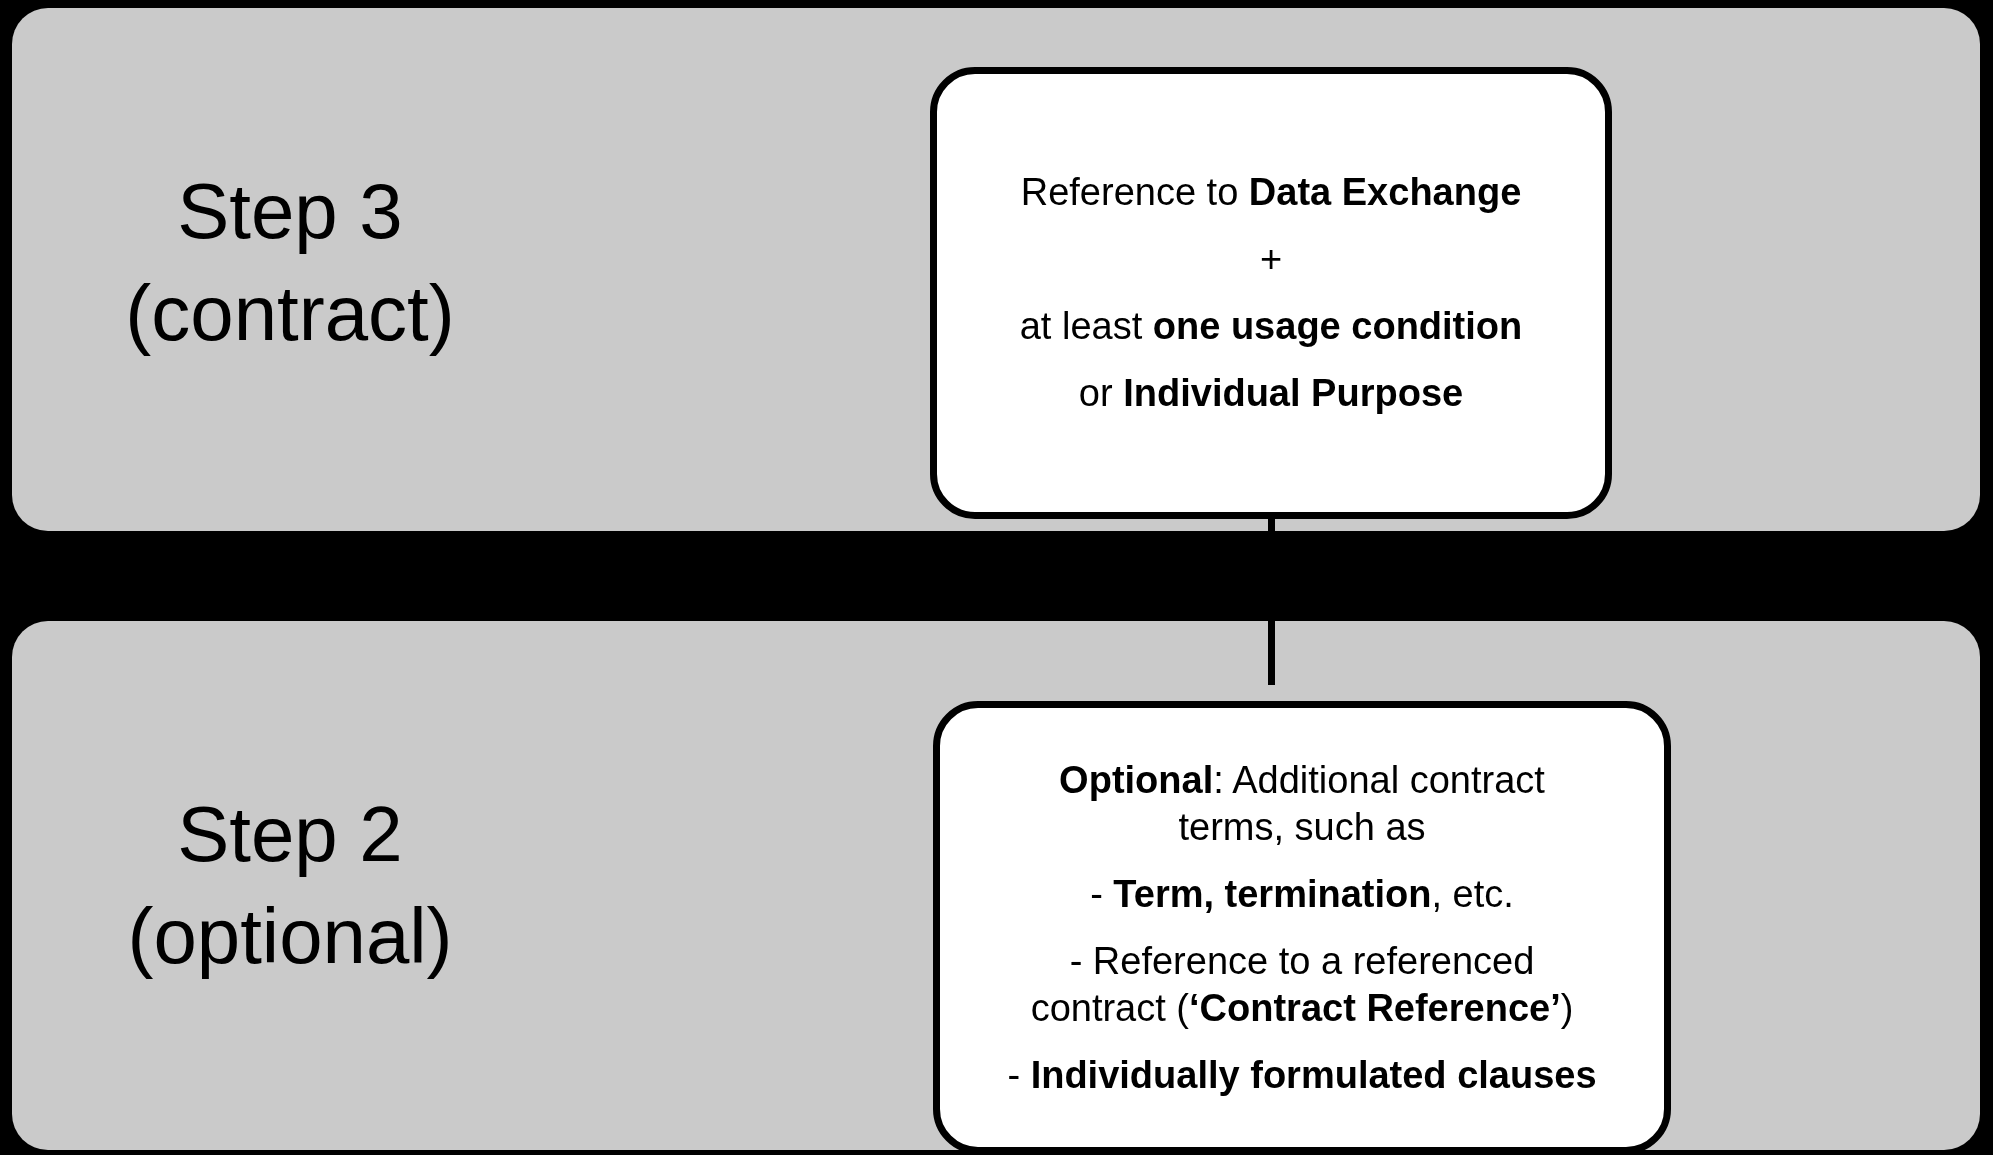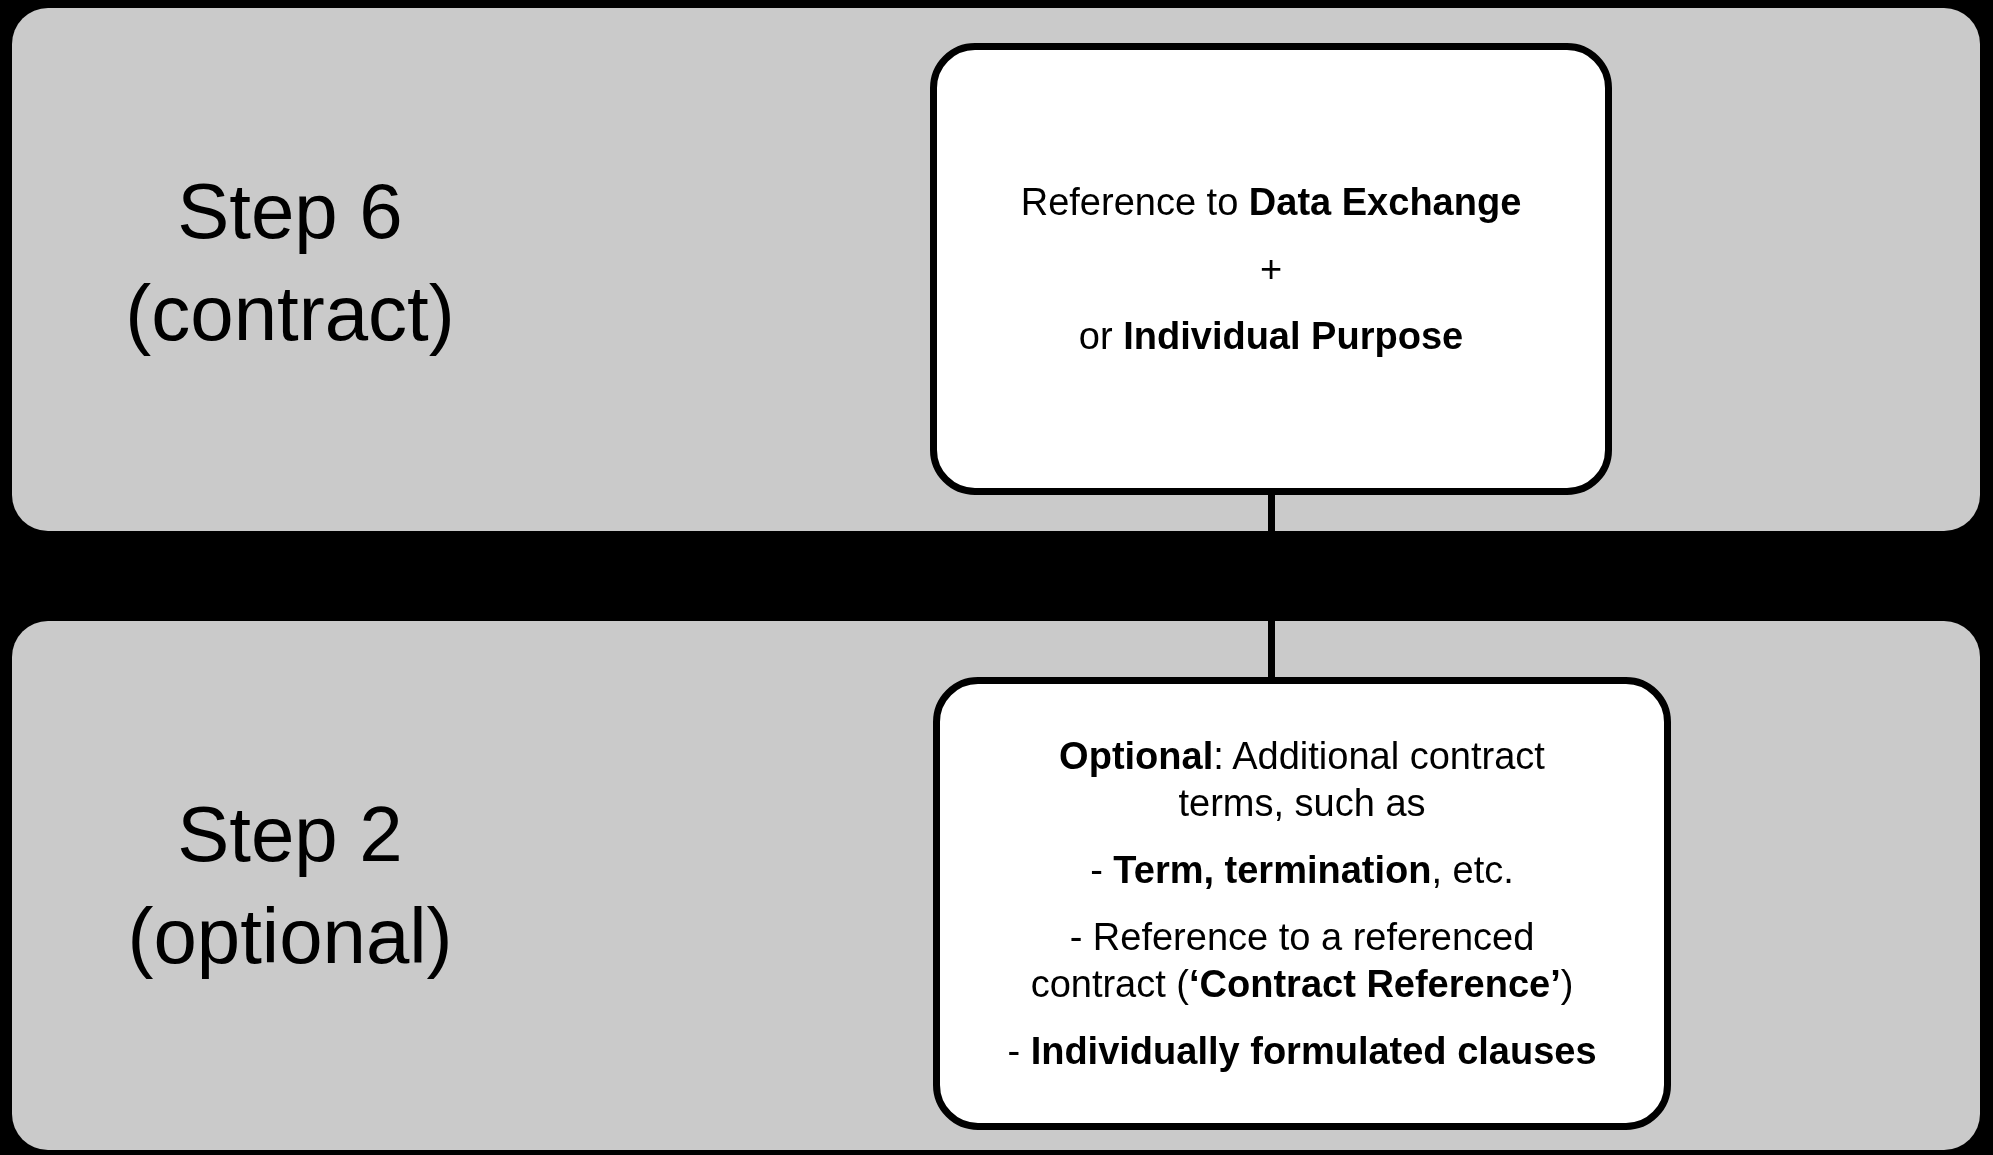--- a/index.html
+++ b/index.html
@@ -54,20 +54,21 @@
     background: var(--box, #ffffff);
     border: 7px solid var(--ink, #000000);
     border-radius: 45px;
     display: flex;
     flex-direction: column;
     justify-content: center;
     align-items: center;
     text-align: center;
     font-size: 38px;
     line-height: 47px;
+    margin-top: 24px;
   }
   .box1 { left: 930px; top: 43px;  width: 682px; height: 452px; }
   .box2 { left: 933px; top: 677px; width: 738px; height: 453px; }
 
   .rich-line {
     white-space: nowrap;
   }
   .rich-line.para-start {
     margin-top: 20px;
   }
@@ -79,32 +80,33 @@
 <body>
 
 <div class="canvas" style="--bg: #000000; --panel: #cacaca; --box: #ffffff; --ink: #000000;">
 
   <div class="panel panel1"></div>
   <div class="panel panel2"></div>
 
   <div class="connector"></div>
 
   <div class="step-label label1">
-    <div>Step 6</div>
+    <div>Step 3</div>
     <div>(contract)</div>
   </div>
 
   <div class="step-label label2">
     <div>Step 2</div>
     <div>(optional)</div>
   </div>
 
   <div class="white-box box1">
       <div class="rich-line"><span>Reference to </span><span class="bold">Data Exchange</span></div>
       <div class="rich-line para-start"><span>+</span></div>
+      <div class="rich-line para-start"><span>at least </span><span class="bold">one usage condition</span></div>
       <div class="rich-line para-start"><span>or </span><span class="bold">Individual Purpose</span></div>
     </div>
 
   <div class="white-box box2">
       <div class="rich-line"><span class="bold">Optional</span><span>: Additional contract</span></div>
       <div class="rich-line"><span>terms, such as</span></div>
       <div class="rich-line para-start"><span>- </span><span class="bold">Term, termination</span><span>, etc.</span></div>
       <div class="rich-line para-start"><span>- Reference to a referenced</span></div>
       <div class="rich-line"><span>contract (</span><span class="bold">‘Contract Reference’</span><span>)</span></div>
       <div class="rich-line para-start"><span>- </span><span class="bold">Individually formulated clauses</span></div>

